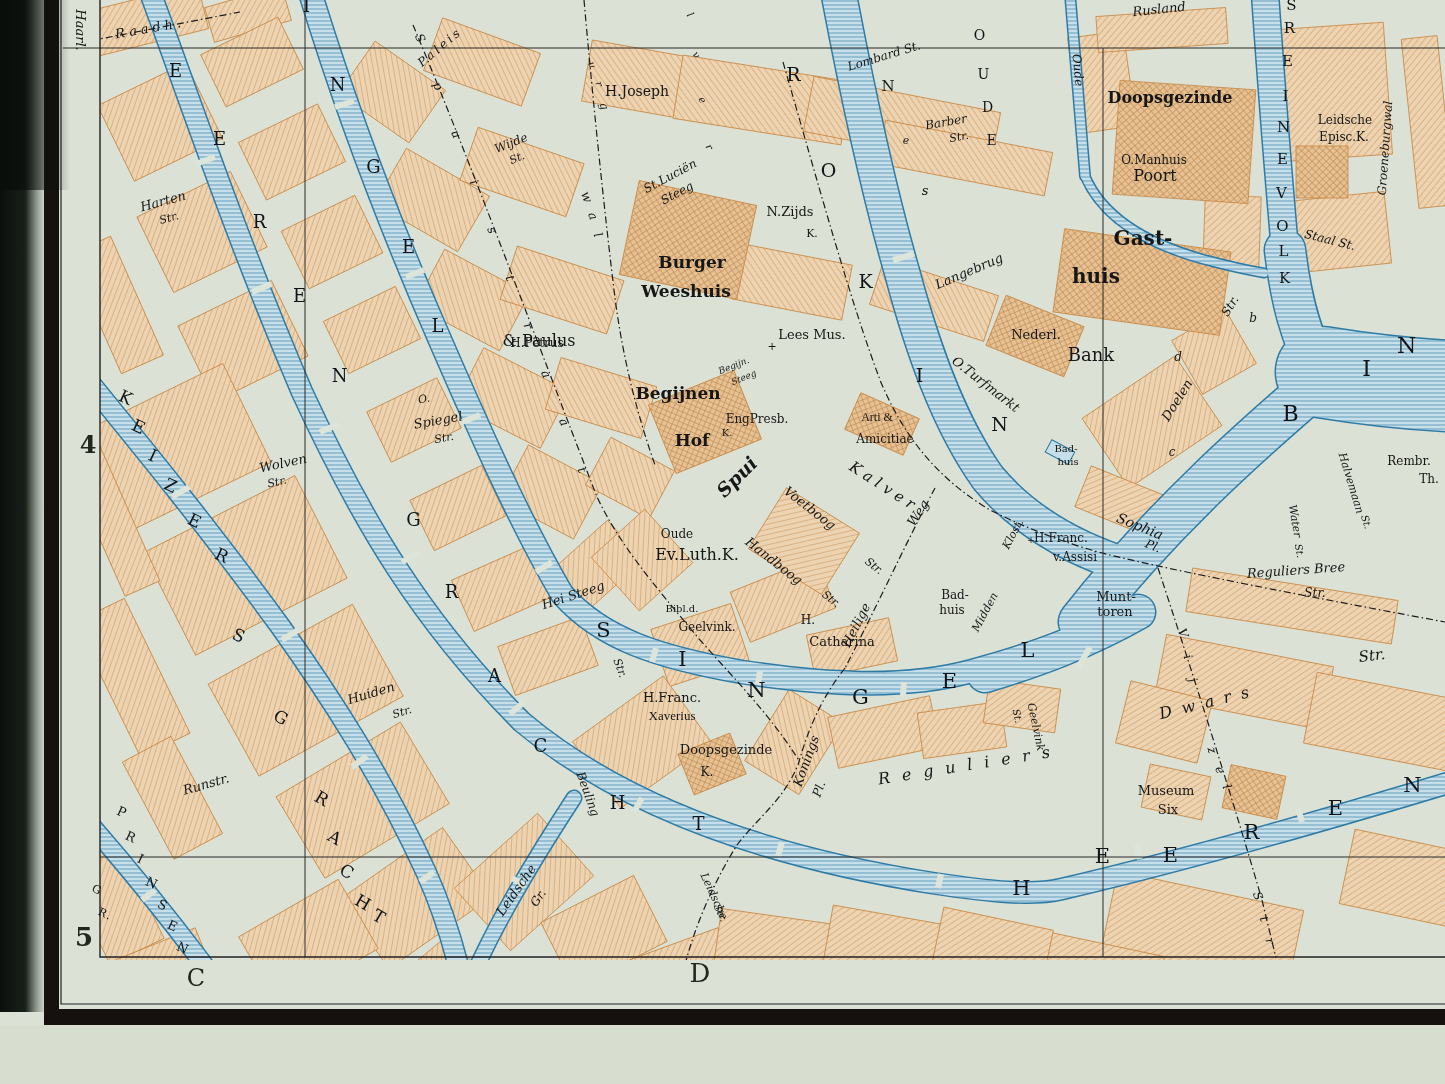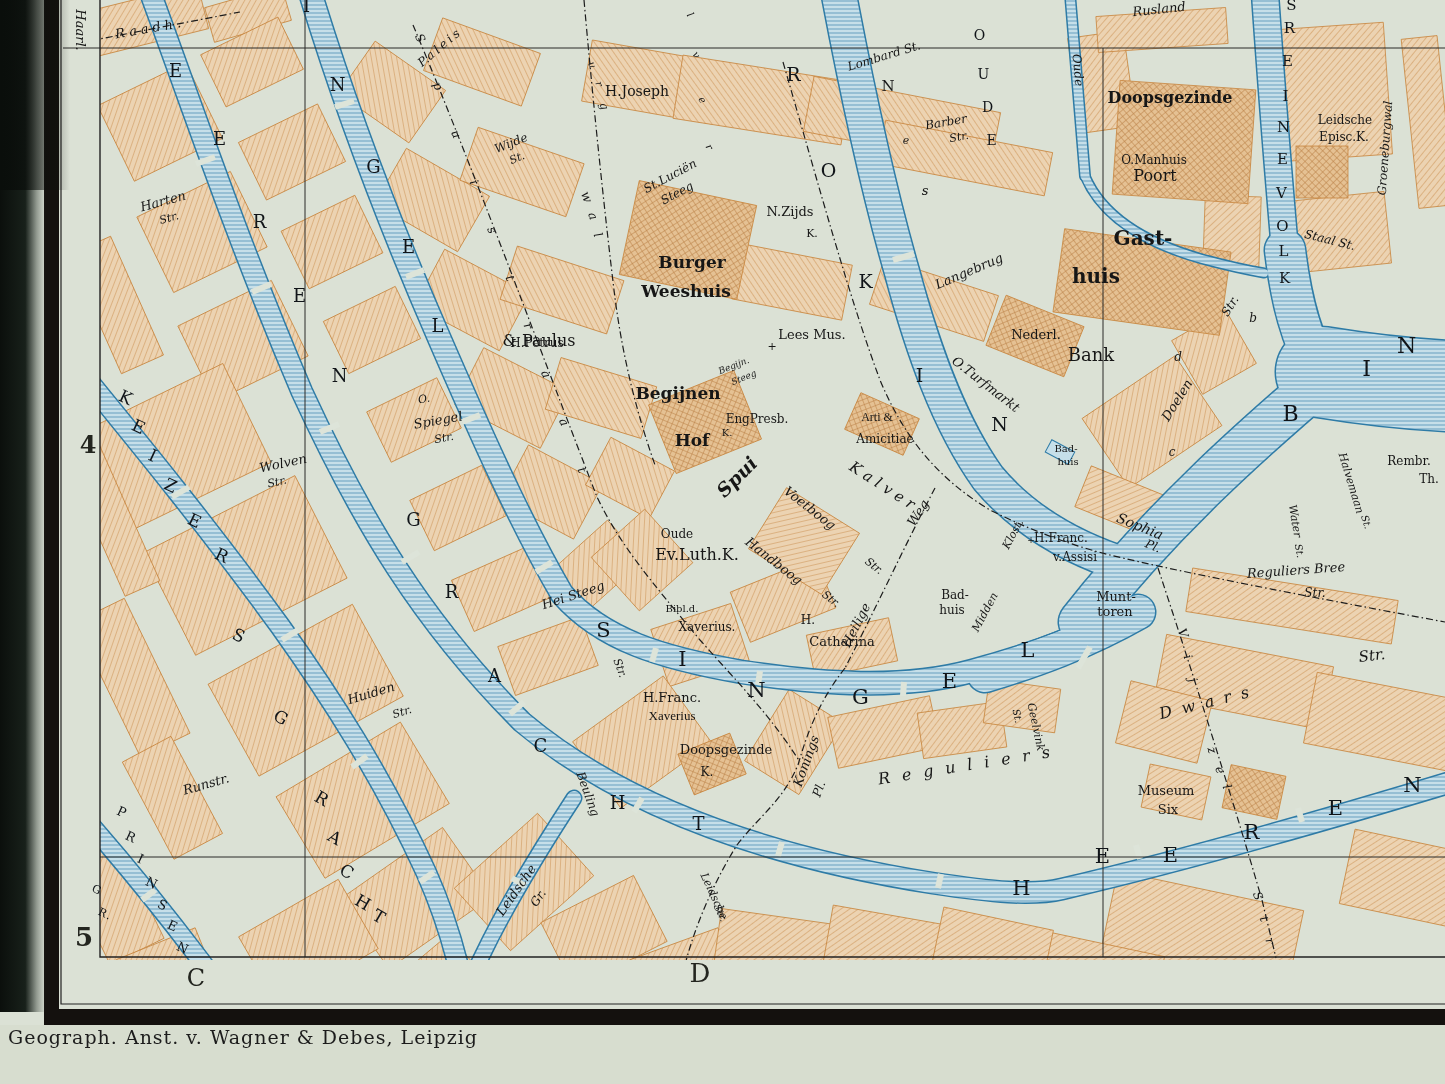--- a/index.html
+++ b/index.html
@@ -367,21 +367,21 @@
       <div class="lb st" style="left: 734px; top: 366px; font-size: 9px; transform: translate(-50%, -50%) rotate(-22deg);">Begijn.</div>
       <div class="lb st" style="left: 744px; top: 378px; font-size: 9px; transform: translate(-50%, -50%) rotate(-22deg);">Steeg</div>
       <div class="lb pl" style="left: 757px; top: 419px; font-size: 12px; transform: translate(-50%, -50%) rotate(0deg);">EngPresb.</div>
       <div class="lb pl" style="left: 877px; top: 417px; font-size: 12px; transform: translate(-50%, -50%) rotate(0deg); font-family: Liberation Serif, serif;">Arti &amp;</div>
       <div class="lb pl" style="left: 885px; top: 439px; font-size: 12px; transform: translate(-50%, -50%) rotate(0deg);">Amicitiae</div>
       <div class="lb st bb" style="left: 737px; top: 477px; font-size: 19px; transform: translate(-50%, -50%) rotate(-45deg);">Spui</div>
       <div class="lb pl" style="left: 677px; top: 534px; font-size: 12px; transform: translate(-50%, -50%) rotate(0deg);">Oude</div>
       <div class="lb pl" style="left: 697px; top: 555px; font-size: 16px; transform: translate(-50%, -50%) rotate(0deg);">Ev.Luth.K.</div>
       <div class="lb st" style="left: 573px; top: 595px; font-size: 13px; transform: translate(-50%, -50%) rotate(-18deg);">Hei Steeg</div>
       <div class="lb pl" style="left: 682px; top: 609px; font-size: 10px; transform: translate(-50%, -50%) rotate(0deg);">Bibl.d.</div>
-      <div class="lb pl" style="left: 707px; top: 627px; font-size: 12px; transform: translate(-50%, -50%) rotate(0deg);">Xaverius.</div>
+      <div class="lb pl" style="left: 707px; top: 627px; font-size: 12px; transform: translate(-50%, -50%) rotate(0deg);">Geelvink.</div>
       <div class="lb pl" style="left: 808px; top: 620px; font-size: 12px; transform: translate(-50%, -50%) rotate(0deg);">H.</div>
       <div class="lb pl" style="left: 842px; top: 641px; font-size: 13px; transform: translate(-50%, -50%) rotate(0deg);">Catharina</div>
       <div class="lb st" style="left: 810px; top: 508px; font-size: 13px; transform: translate(-50%, -50%) rotate(38deg);">Voetboog</div>
       <div class="lb st" style="left: 874px; top: 566px; font-size: 11px; transform: translate(-50%, -50%) rotate(38deg);">Str.</div>
       <div class="lb st" style="left: 774px; top: 561px; font-size: 13px; transform: translate(-50%, -50%) rotate(38deg);">Handboog</div>
       <div class="lb st" style="left: 831px; top: 599px; font-size: 11px; transform: translate(-50%, -50%) rotate(38deg);">Str.</div>
       <div class="lb st" style="left: 856px; top: 625px; font-size: 13px; transform: translate(-50%, -50%) rotate(-63deg);">Heilige</div>
       <div class="lb st" style="left: 918px; top: 513px; font-size: 13px; transform: translate(-50%, -50%) rotate(-57deg);">Weg</div>
       <div class="lb st" style="left: 884px; top: 487px; font-size: 15px; transform: translate(-50%, -50%) rotate(33deg); letter-spacing: 5px;">Kalver</div>
       <div class="lb st" style="left: 690px; top: 15px; font-size: 10px; transform: translate(-50%, -50%) rotate(60deg);">l</div>
@@ -448,14 +448,13 @@
       <div class="lb pl" style="left: 1409px; top: 461px; font-size: 12px; transform: translate(-50%, -50%) rotate(0deg);">Rembr.</div>
       <div class="lb pl" style="left: 1429px; top: 479px; font-size: 12px; transform: translate(-50%, -50%) rotate(0deg);">Th.</div>
       <div class="lb st" style="left: 1351px; top: 483px; font-size: 11px; transform: translate(-50%, -50%) rotate(73deg);">Halvemaan</div>
       <div class="lb st" style="left: 1366px; top: 522px; font-size: 10px; transform: translate(-50%, -50%) rotate(73deg);">St.</div>
       <div class="lb st" style="left: 1295px; top: 521px; font-size: 11px; transform: translate(-50%, -50%) rotate(80deg);">Water</div>
       <div class="lb st" style="left: 1299px; top: 551px; font-size: 10px; transform: translate(-50%, -50%) rotate(80deg);">St.</div>
       <div class="lb pl" style="left: 772px; top: 346px; font-size: 11px; transform: translate(-50%, -50%) rotate(0deg);">+</div>
       <div class="lb pl" style="left: 1031px; top: 540px; font-size: 9px; transform: translate(-50%, -50%) rotate(0deg);">+</div>
     </div>
 
-  <div id="caption">Geograph. Anst. v. Wagner &amp; Debes, Leipzig</div>
 </div>
 
 </body></html>

